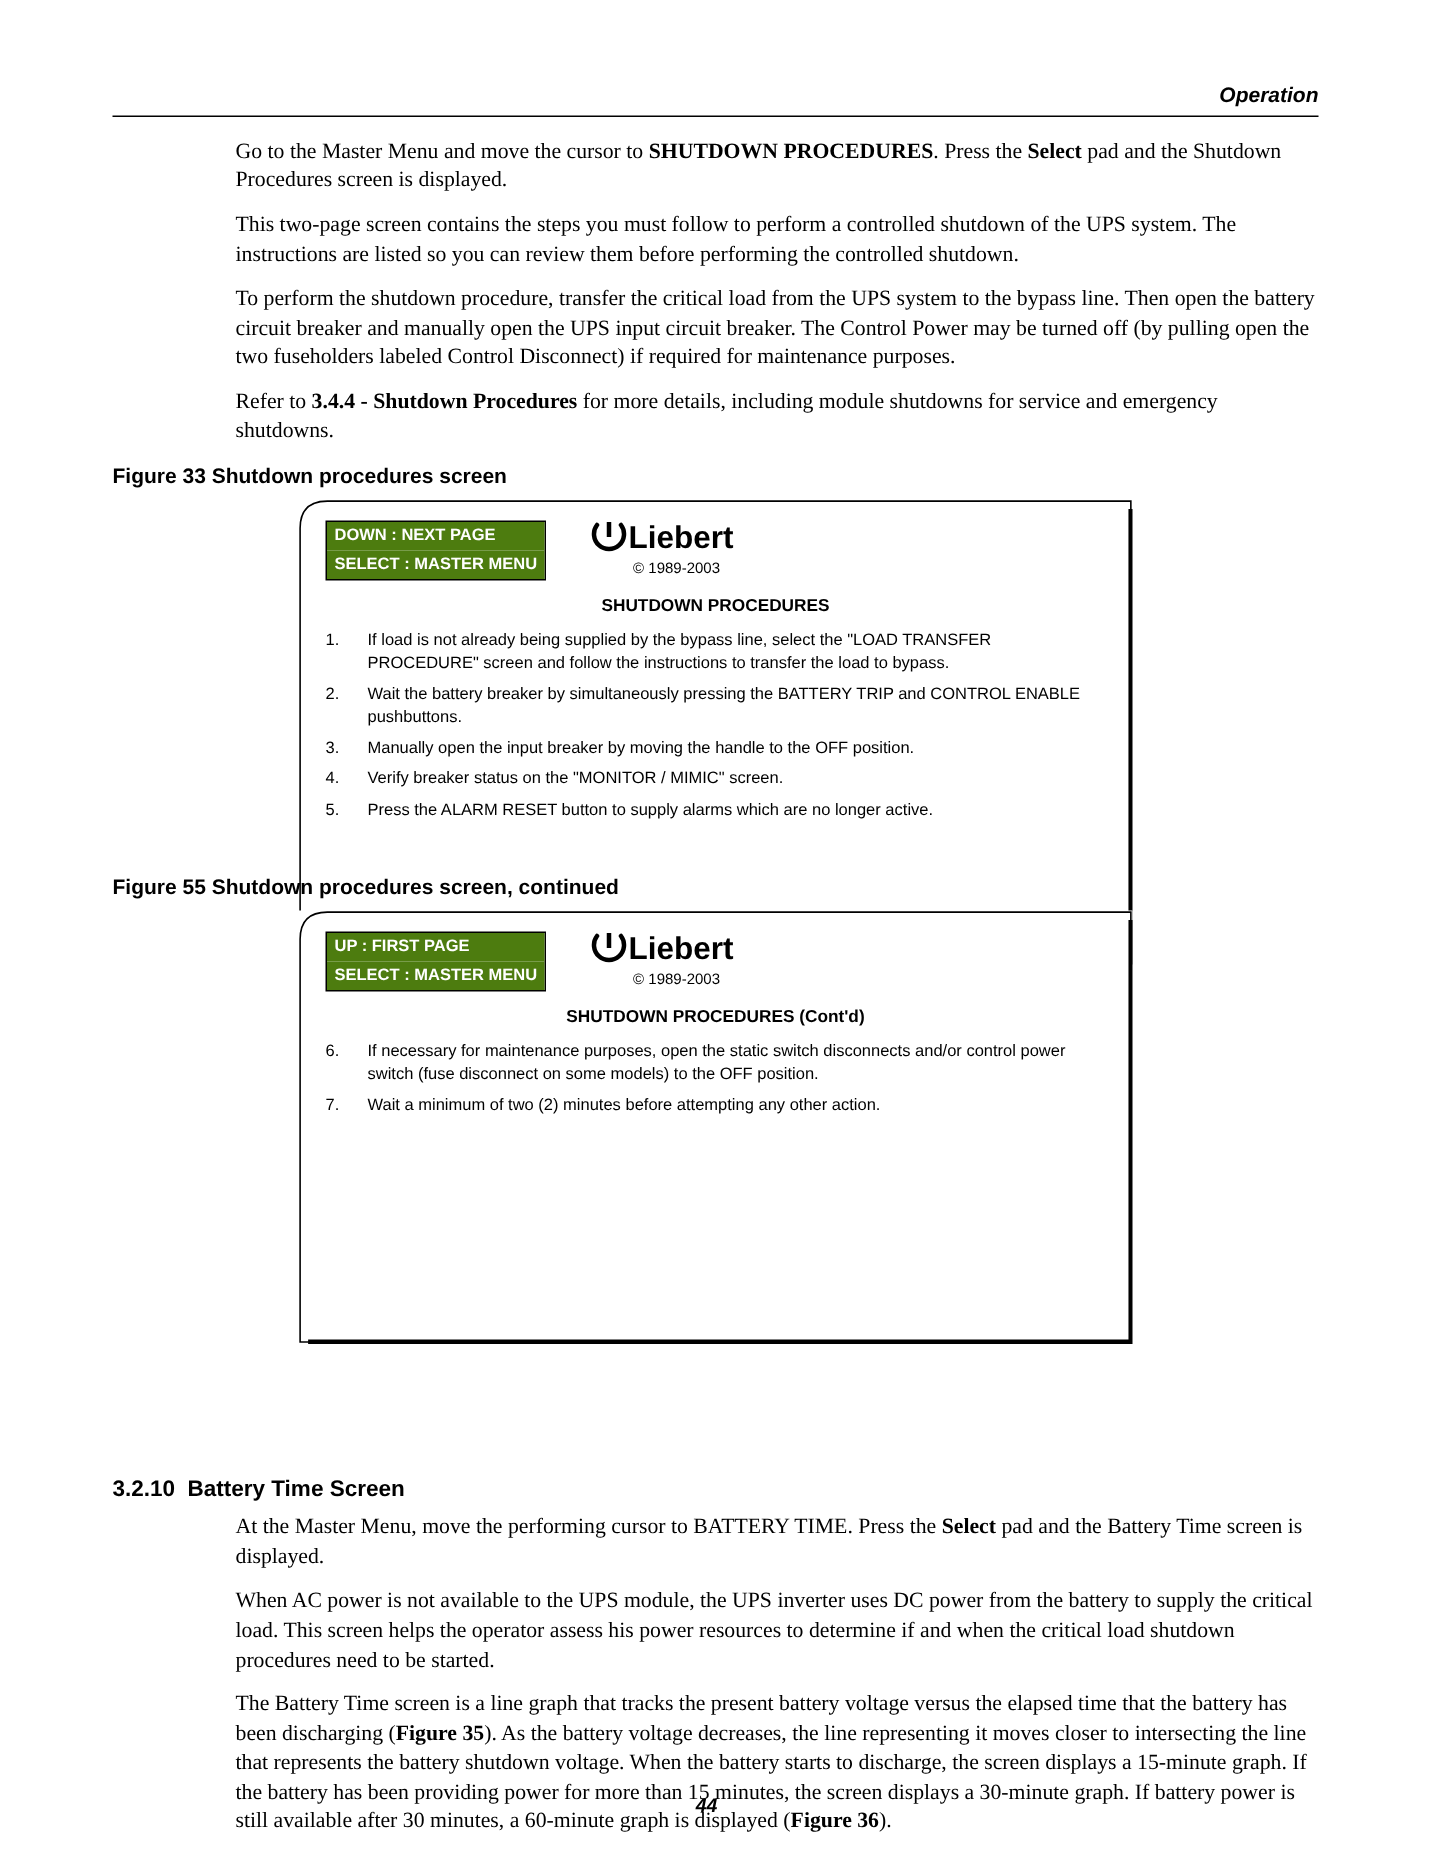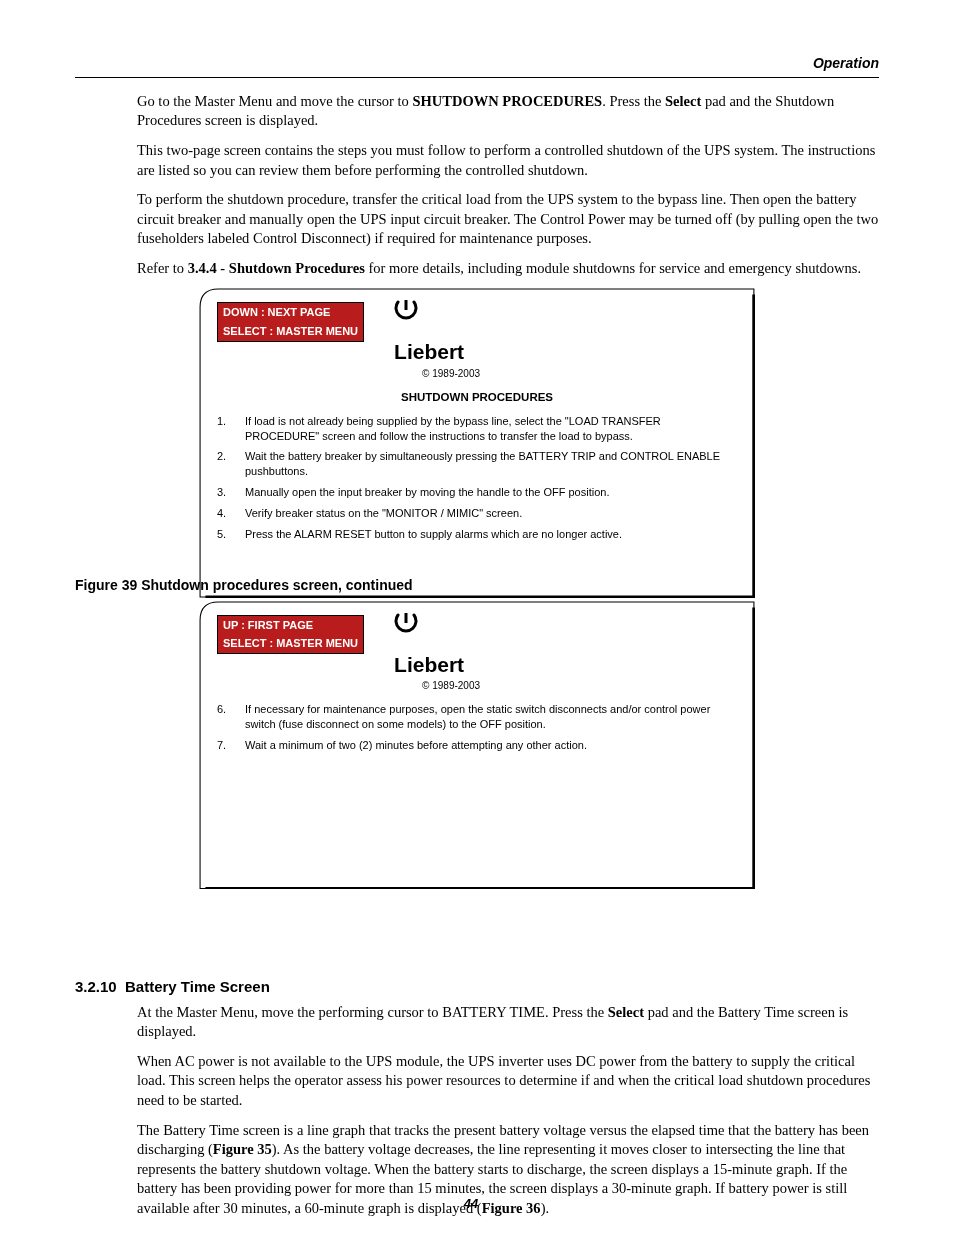--- a/index.html
+++ b/index.html
@@ -31,21 +31,21 @@
     border-top: 1px solid #000;
     margin: 0 0 14px 0;
   }
   .h3 {
     font-family: Arial, Helvetica, sans-serif;
     font-weight: bold;
     font-size: 15px;
     margin: 12px 0 6px 0;
   }
   .h3 .num { display: inline-block; width: 50px; }
-  .body-block { margin-left: 62px; }
+  .body-block { margin-left: 82px; }
   .para { margin: 0 0 10px 0; }
   .figcap {
     font-family: Arial, Helvetica, sans-serif;
     font-weight: bold;
     font-size: 14px;
     margin: 8px 0 6px 0;
   }
 
   
   .screen-wrap { display: flex; justify-content: center; margin-bottom: 10px; }
@@ -62,23 +62,23 @@
   }
   .screen-inner { position: relative; z-index: 1; }
   .scr-top { display: flex; align-items: flex-start; gap: 30px; margin-bottom: 10px; }
   .nav-box {
     border: 1.5px solid #000;
     font-family: Arial, Helvetica, sans-serif;
     font-weight: bold;
     font-size: 11px;
     display: inline-block;
   }
-  .nav-line { background: #b91c1c; color: #fff; padding: 2px 5px; }
+  .nav-line { background: #4d7c0f; color: #fff; padding: 2px 5px; }
   .logo-block { display: flex; flex-direction: column; align-items: flex-start; margin-top: -2px; }
-  .logo-row { display: flex; gap: 16px; flex-direction: column; }
+  .logo-row { display: flex; align-items: center; gap: 1px; }
   .logo-word {
     font-family: Arial, Helvetica, sans-serif;
     font-weight: bold;
     font-size: 21px;
   }
   .copyright {
     font-family: Arial, Helvetica, sans-serif;
     font-size: 10px;
     margin-left: 28px;
     margin-top: 0;
@@ -126,20 +126,21 @@
     <p class="para">
       <span>Go to the Master Menu and move the cursor to </span><span class="bold">SHUTDOWN PROCEDURES</span><span>. Press the </span><span class="bold">Select</span><span> pad and the Shutdown Procedures screen is displayed.</span>
     </p>
     <p class="para">This two-page screen contains the steps you must follow to perform a controlled shutdown of the UPS system. The instructions are listed so you can review them before performing the controlled shutdown.</p>
     <p class="para">To perform the shutdown procedure, transfer the critical load from the UPS system to the bypass line. Then open the battery circuit breaker and manually open the UPS input circuit breaker. The Control Power may be turned off (by pulling open the two fuseholders labeled Control Disconnect) if required for maintenance purposes.</p>
     <p class="para">
       <span>Refer to </span><span class="bold">3.4.4 - Shutdown Procedures</span><span> for more details, including module shutdowns for service and emergency shutdowns.</span>
     </p>
   </div>
 
+  <div class="figcap">Figure 33  Shutdown procedures screen</div>
 
   <div class="screen-wrap">
     <div class="screen">
       <svg class="screen-border" viewBox="0 0 520 290" preserveAspectRatio="none" aria-hidden="true">
         <path d="M18 1 H519 V289 H1 V18 Q1 1 18 1 Z" fill="none" stroke="#000" stroke-width="1"></path>
         <path d="M519 6 V289 H6" fill="none" stroke="#000" stroke-width="3"></path>
       </svg>
       <div class="screen-inner">
         <div class="scr-top">
           <div class="nav-box">
@@ -177,21 +178,21 @@
             </div>
           <div class="step">
               <span class="n">5.</span>
               <span class="t">Press the ALARM RESET button to supply alarms which are no longer active.</span>
             </div>
         </div>
       </div>
     </div>
   </div>
 
-  <div class="figcap">Figure 39  Shutdown procedures screen, continued</div>
+  <div class="figcap">Figure 55  Shutdown procedures screen, continued</div>
 
   <div class="screen-wrap tall">
     <div class="screen pad-bottom">
       <svg class="screen-border" viewBox="0 0 520 270" preserveAspectRatio="none" aria-hidden="true">
         <path d="M18 1 H519 V269 H1 V18 Q1 1 18 1 Z" fill="none" stroke="#000" stroke-width="1"></path>
         <path d="M519 6 V269 H6" fill="none" stroke="#000" stroke-width="3"></path>
       </svg>
       <div class="screen-inner">
         <div class="scr-top">
           <div class="nav-box">
@@ -202,20 +203,21 @@
             <div class="logo-row">
               <svg width="24" height="22" viewBox="0 0 24 22" aria-hidden="true">
                 <path d="M4 2 A10 10 0 1 0 20 2" fill="none" stroke="#000" stroke-width="3" stroke-linecap="round"></path>
                 <rect x="10.5" y="0" width="3" height="10" fill="#000"></rect>
               </svg>
               <span class="logo-word">Liebert</span>
             </div>
             <div class="copyright">© 1989-2003</div>
           </div>
         </div>
+        <div class="scr-title">SHUTDOWN PROCEDURES (Cont'd)</div>
         <div class="steps">
           <div class="step">
               <span class="n">6.</span>
               <span class="t">If necessary for maintenance purposes, open the static switch disconnects and/or control power switch (fuse disconnect on some models) to the OFF position.</span>
             </div>
           <div class="step">
               <span class="n">7.</span>
               <span class="t">Wait a minimum of two (2) minutes before attempting any other action.</span>
             </div>
         </div>

